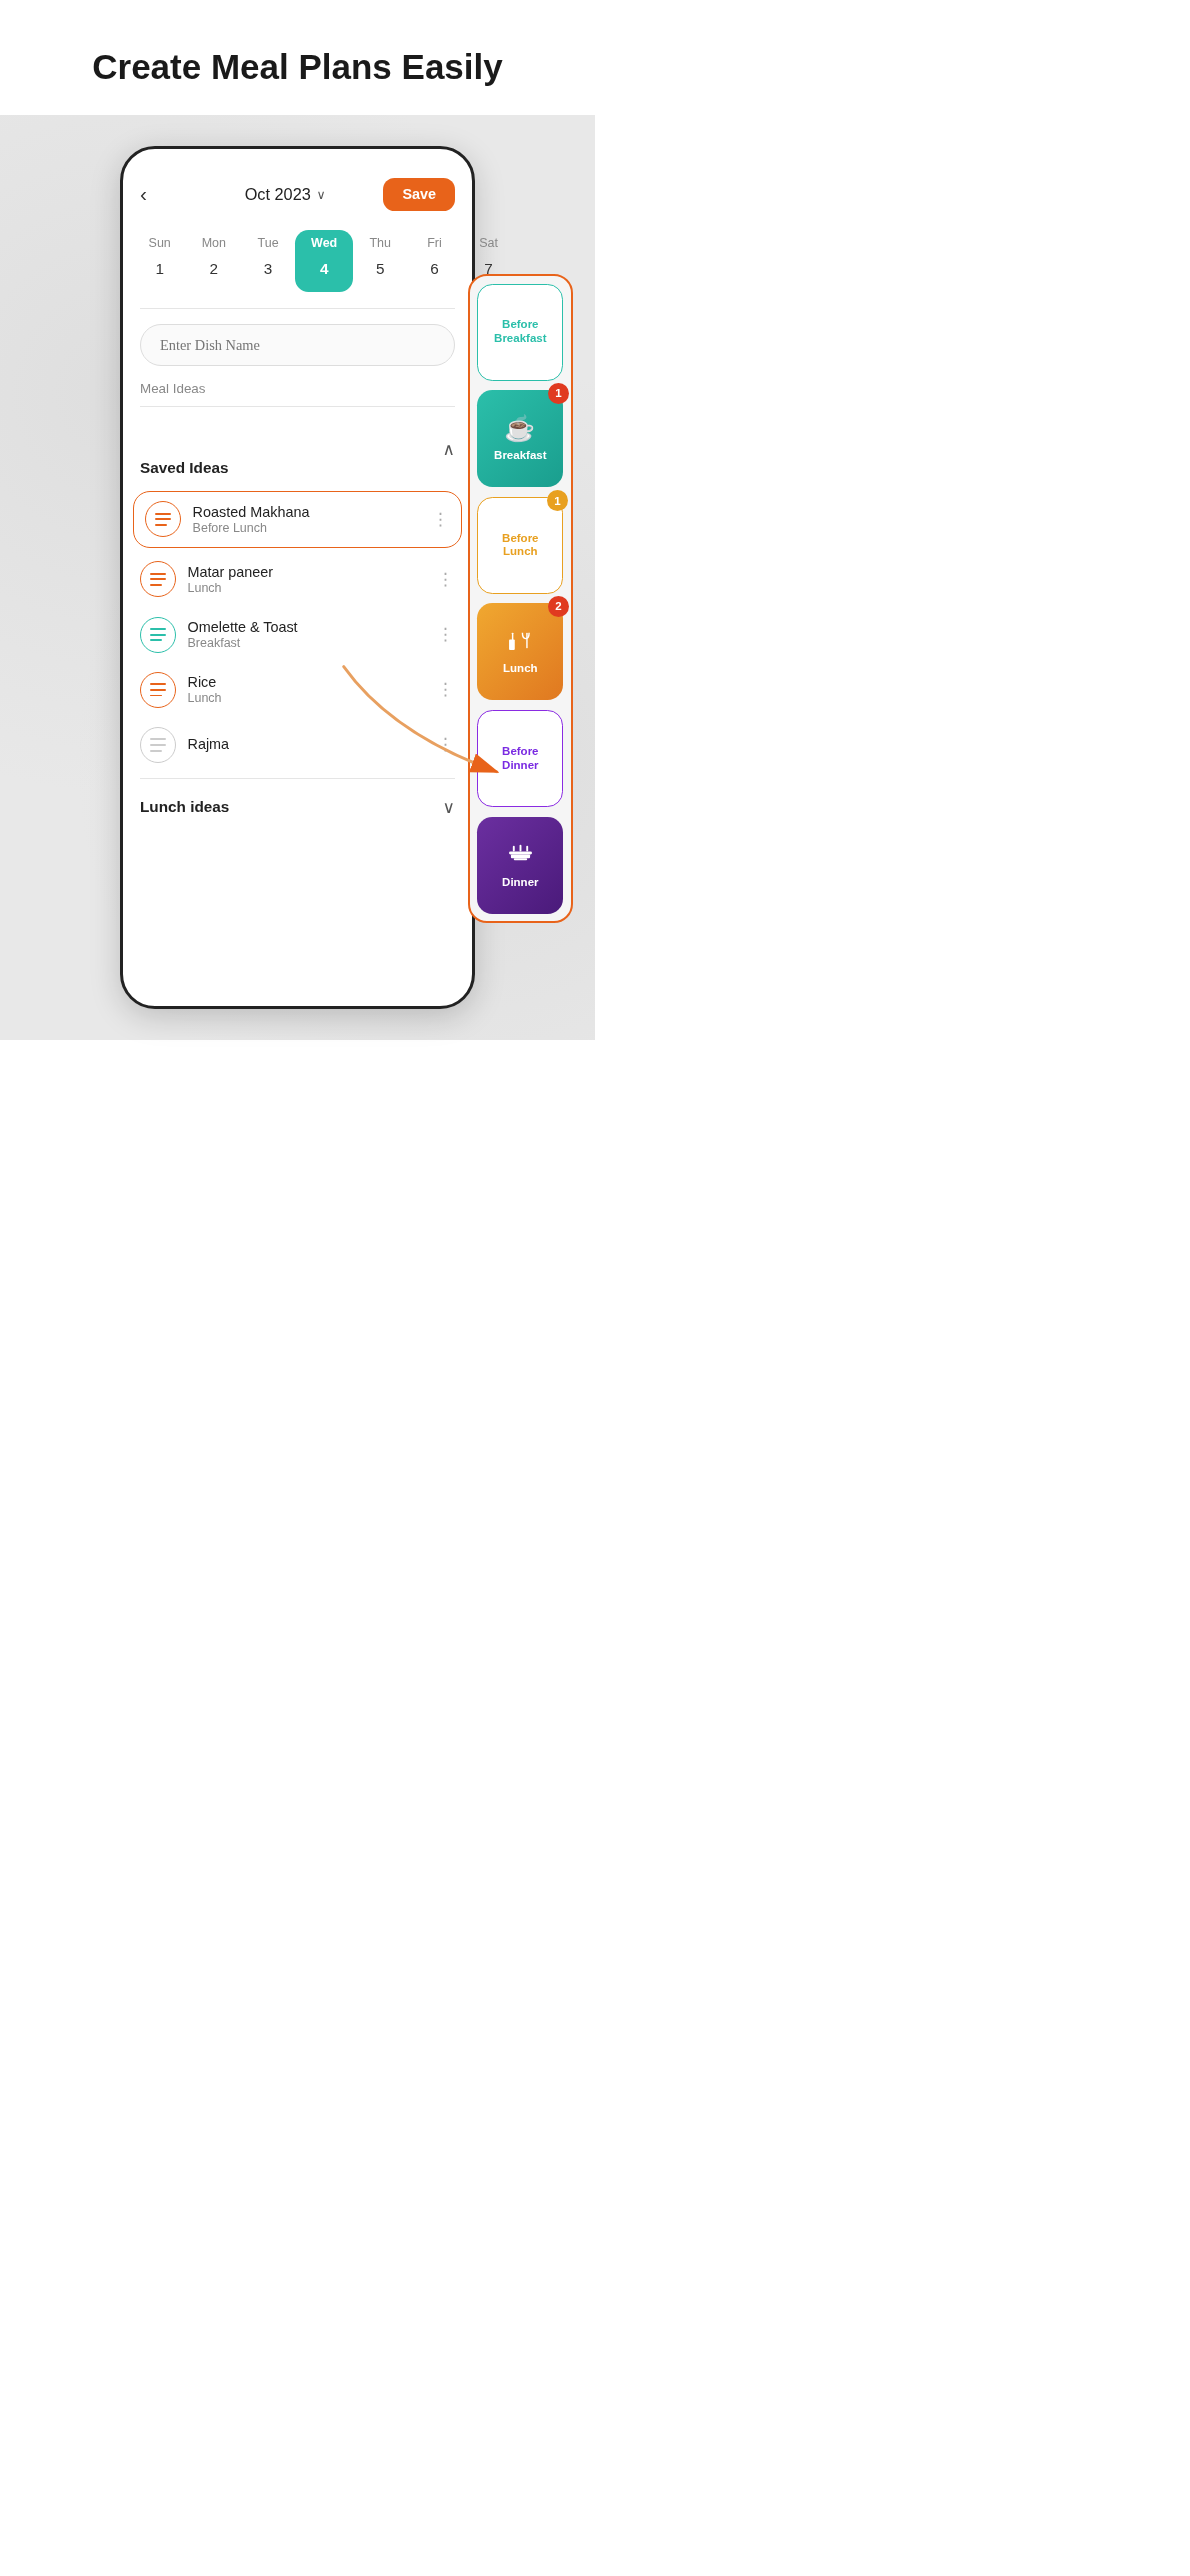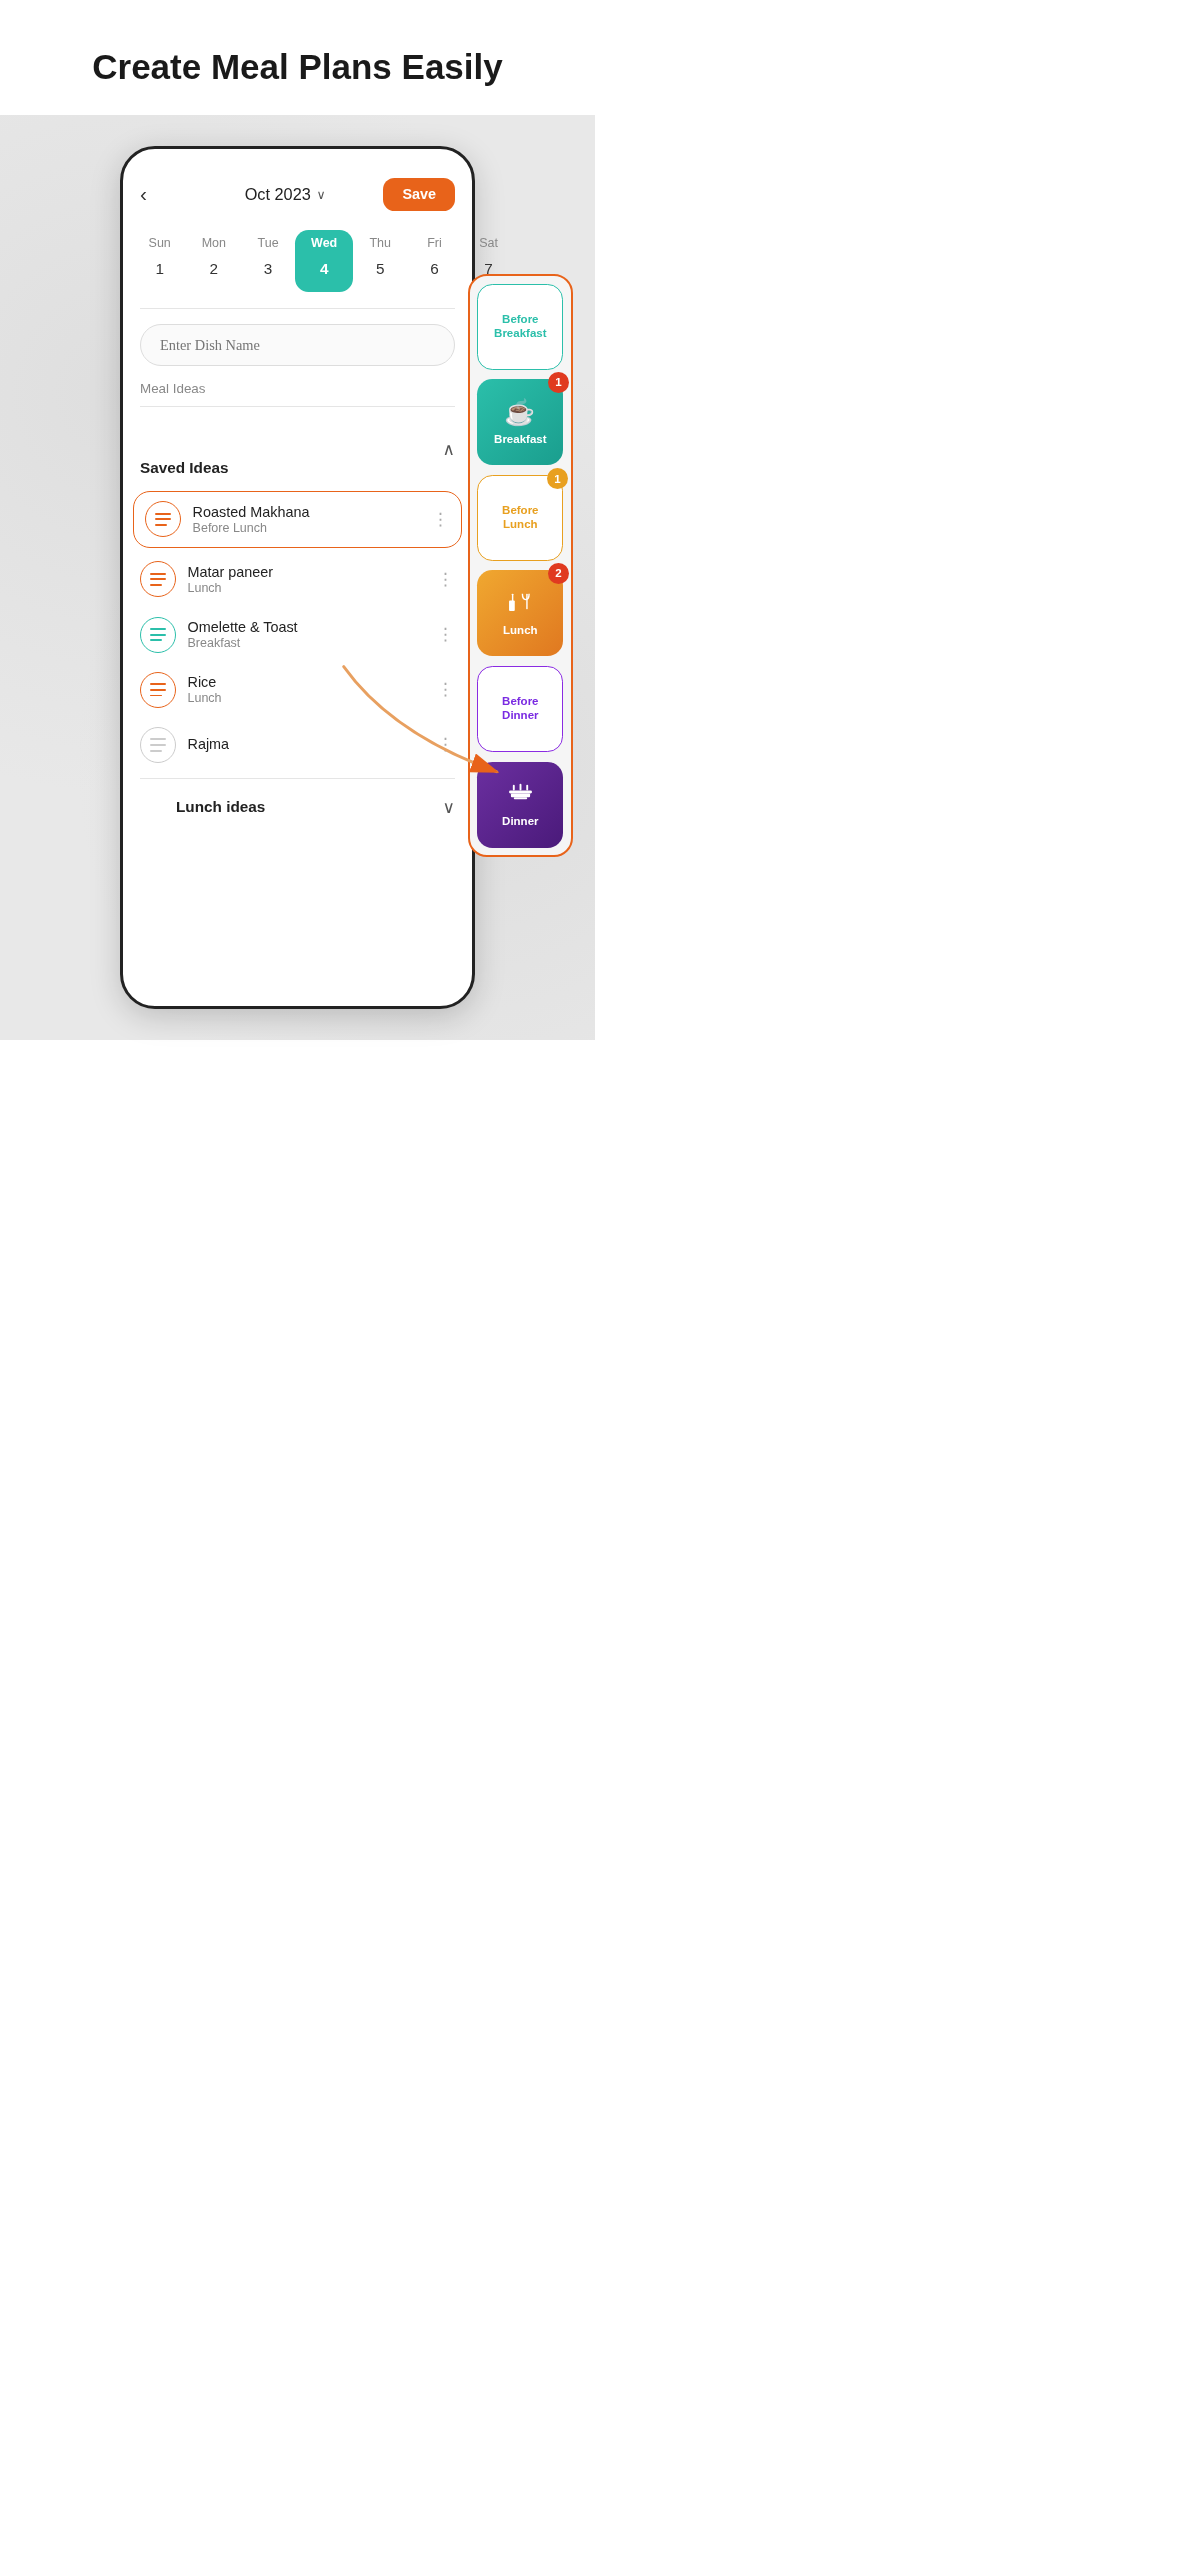--- a/index.html
+++ b/index.html
@@ -233,21 +233,20 @@
       color: #aaa;
       letter-spacing: 1px;
     }
     
     .lunch-section {
       display: flex;
       justify-content: space-between;
       align-items: center;
       padding: 11.5px 17px 5.8px;
       cursor: pointer;
-      margin-left: 36px;
     }
     .lunch-title {
       font-size: 15.3px;
       font-weight: 600;
       color: #222;
     }
     
     .sidebar-categories {
       position: absolute;
       right: -101px;
@@ -255,21 +254,21 @@
       display: flex;
       flex-direction: column;
       gap: 9.6px;
       border: 2.4px solid #e8631a;
       border-radius: 19px;
       padding: 7.7px;
       background: #f5f5f5;
     }
     .cat-card {
       width: 86px;
-      height: 86px;
+      height: 97px;
       border-radius: 15.3px;
       display: flex;
       flex-direction: column;
       align-items: center;
       justify-content: center;
       position: relative;
       cursor: pointer;
       gap: 5.8px;
     }
     .cat-card.before-breakfast {

